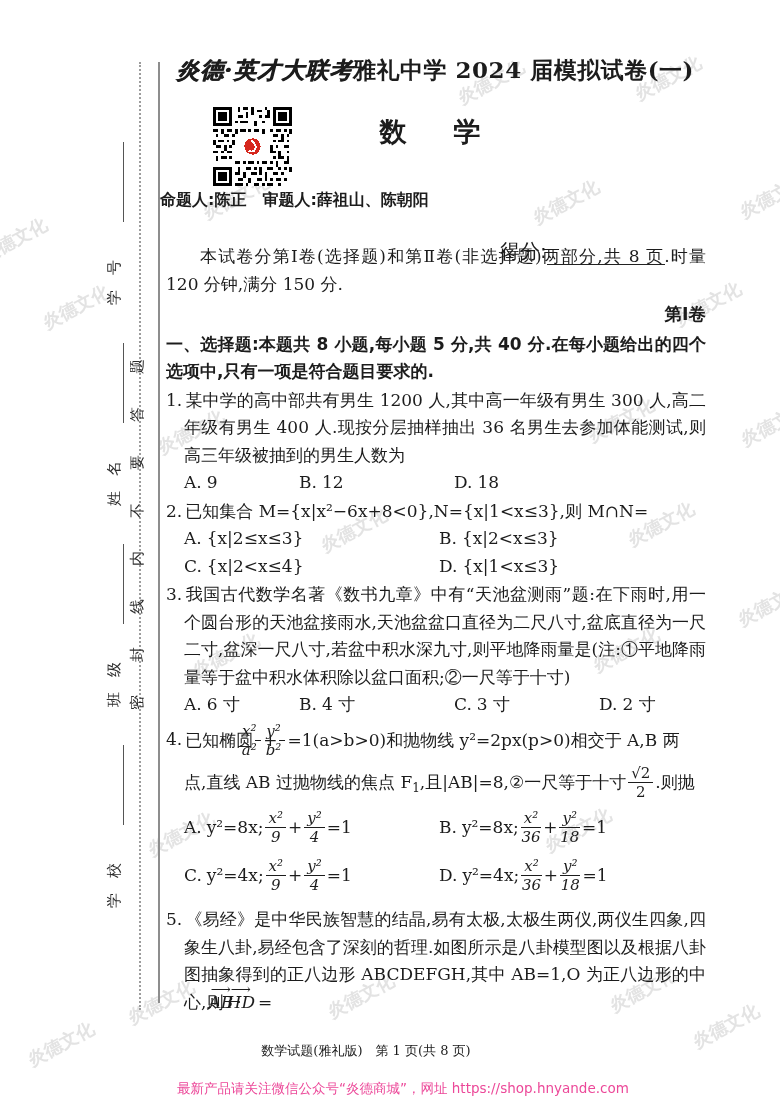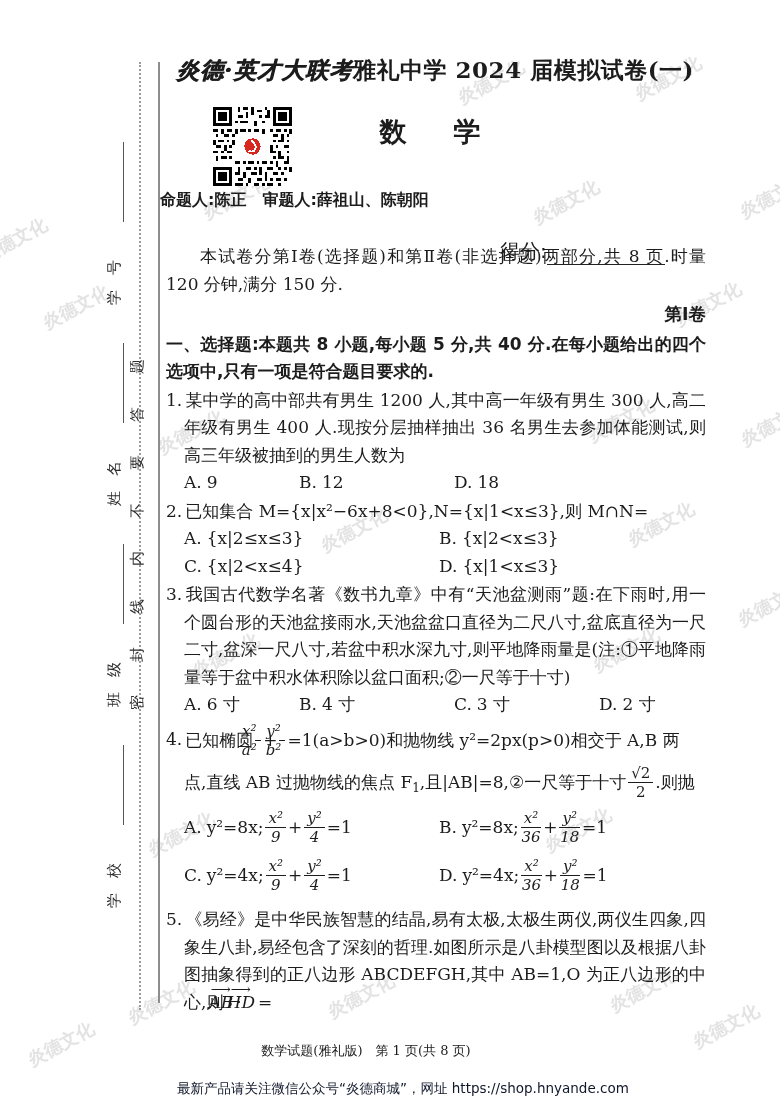--- a/index.html
+++ b/index.html
@@ -65,21 +65,21 @@
   .q4opts { margin-top:8px; }
   .q4opts .opt { margin-bottom:12px; }
 
   
   .vec { display:inline-block; position:relative; padding:0 3px; font-style:italic; }
   .vec .va { position:absolute; left:0; top:-13px; width:100%; text-align:center;
         font-style:normal; font-size:14px; }
 
   
   .page-footer { position:absolute; left:166px; width:400px; top:1042px; text-align:center; font-size:13px; }
-  .promo { position:absolute; left:177px; top:1080px; font-size:13.5px; color:#0f172a;
+  .promo { position:absolute; left:177px; top:1080px; font-size:13.5px; color:#ec4899;
         font-family:"DejaVu Sans","Liberation Sans",sans-serif; font-weight:500; }
 </style>
 </head>
 <body>
 
 <div class="page">
 
   <span class="wm" style="left:455px; top:70px">炎德文化</span>
   <span class="wm" style="left:632px; top:66px">炎德文化</span>
   <span class="wm" style="left:200px; top:185px">炎德文化</span>

